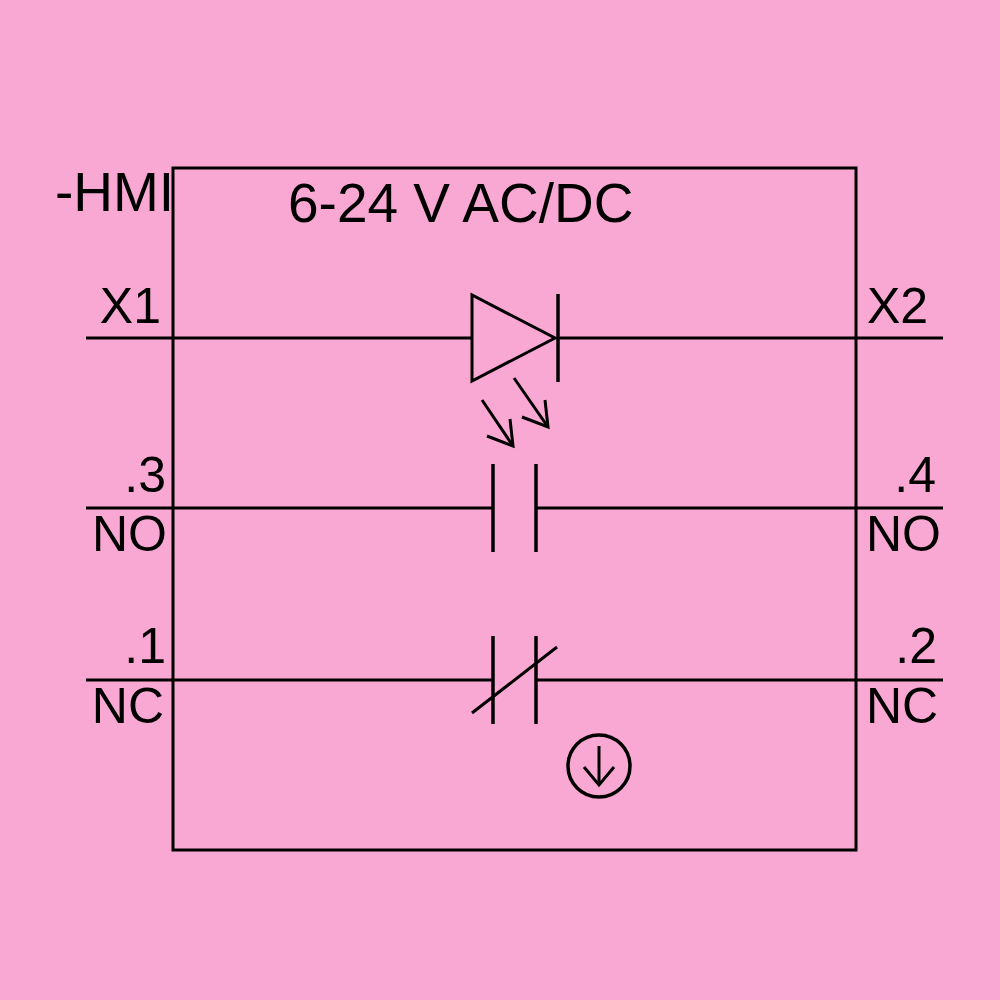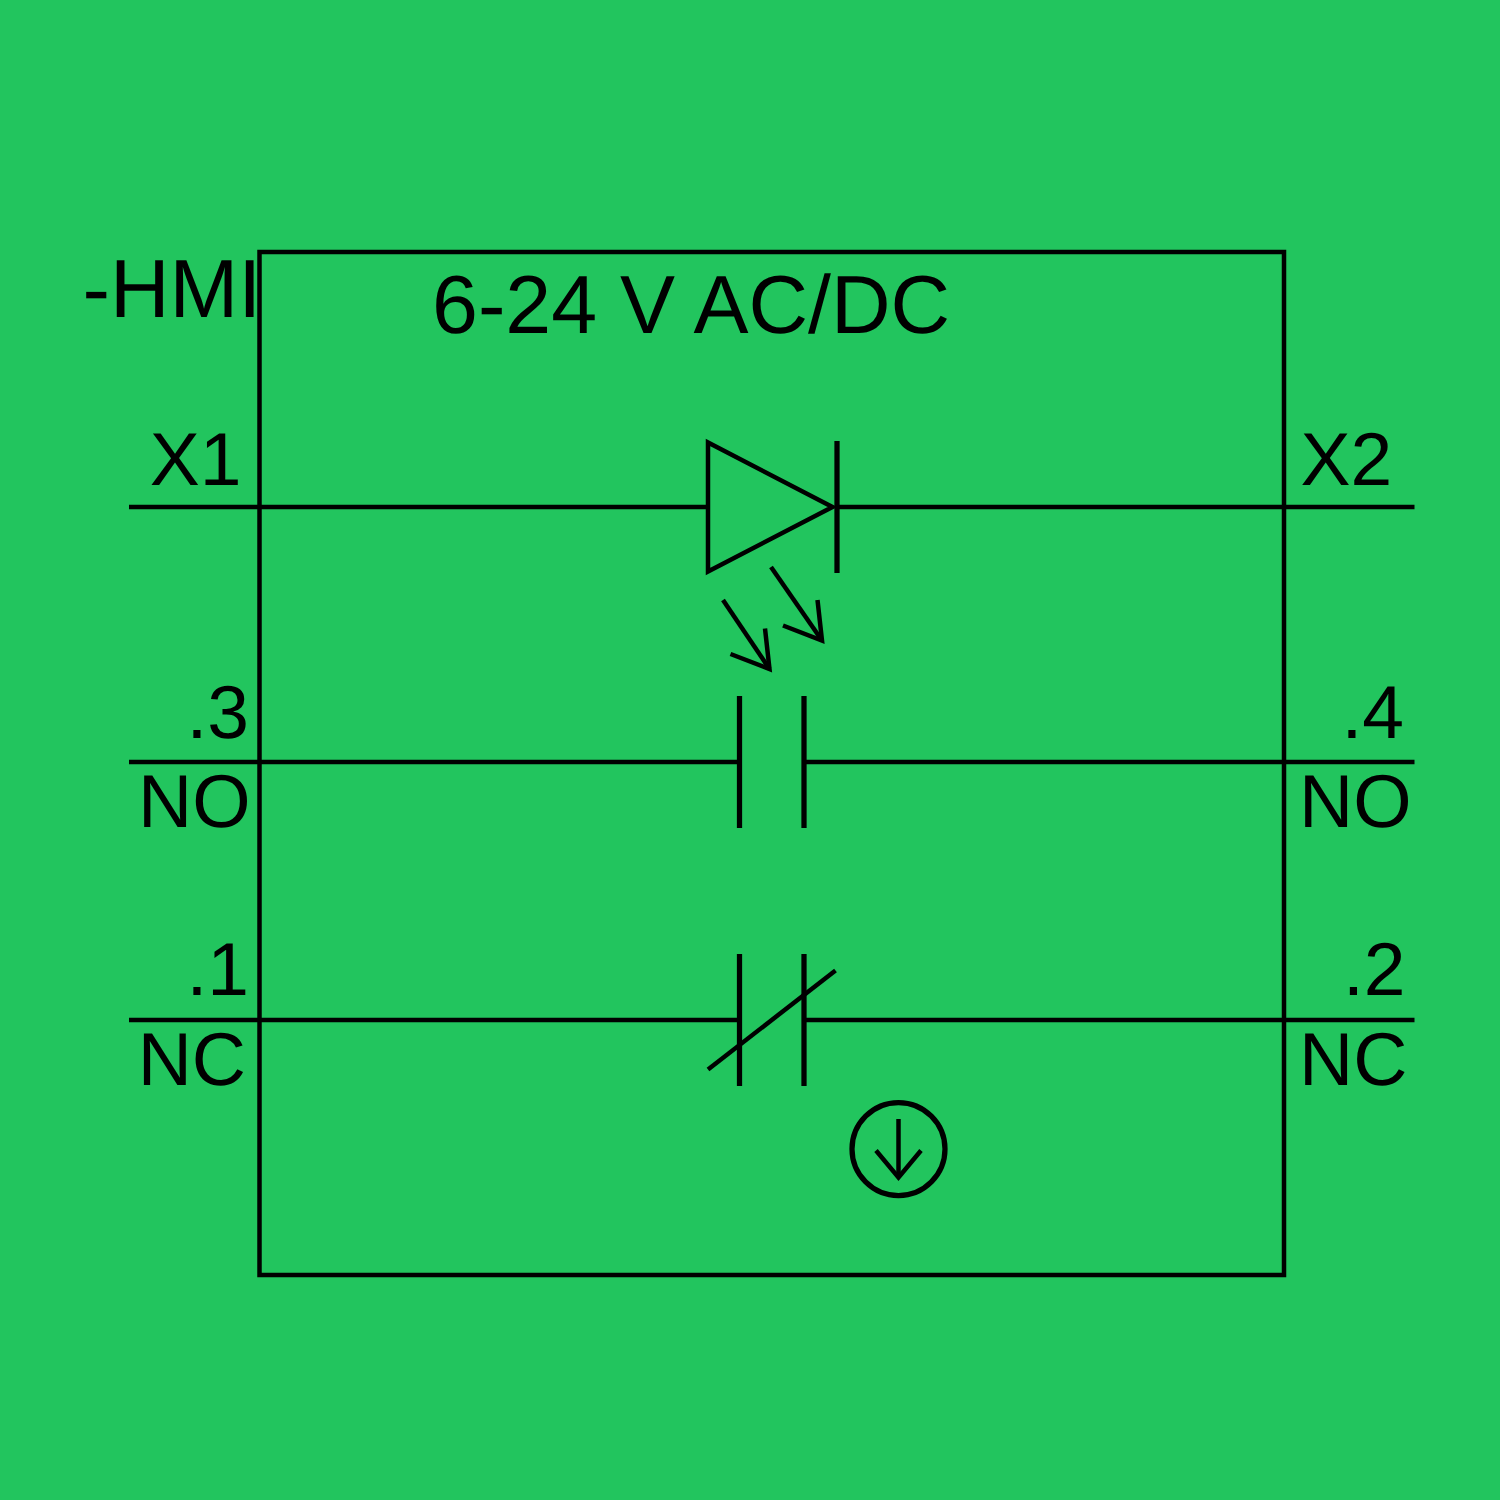--- a/index.html
+++ b/index.html
@@ -4,21 +4,21 @@
 <style>
   html, body {
     margin: 0;
     padding: 0;
     background: #ffffff;
   }
   .stage {
     position: relative;
     width: 1000px;
     height: 1000px;
-    background: #22c55e;
+    background: #f9a8d4;
     overflow: hidden;
   }
   svg { display: block; }
   .wire, .outline, .symbol-stroke {
     stroke: #000000;
     fill: none;
   }
   text {
     font-family: "Liberation Sans", "DejaVu Sans", sans-serif;
     fill: #000000;

